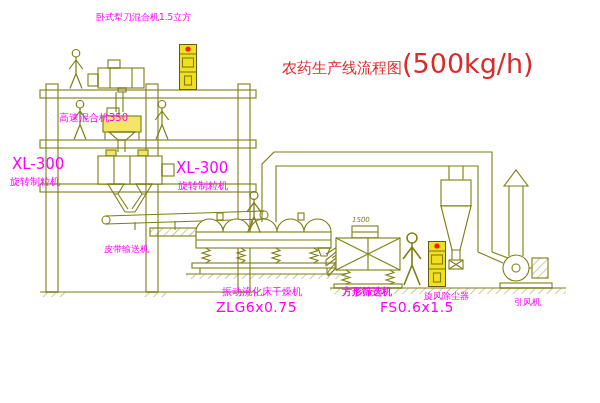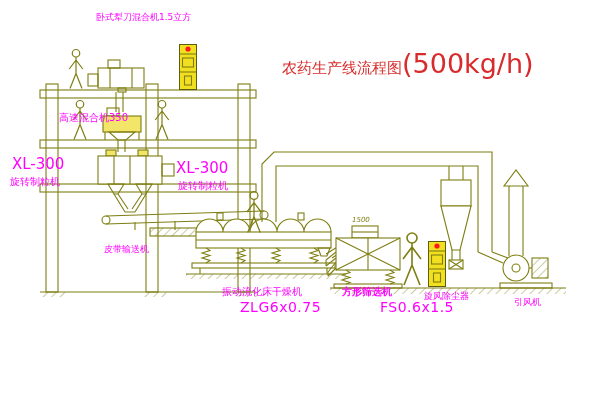--- a/index.html
+++ b/index.html
@@ -184,18 +184,18 @@
 </div>
 
 <div class="lbl s9" style="left:96px;top:12px;">卧式犁刀混合机1.5立方</div>
 <div class="lbl s10" style="left:44px;top:112px;margin-left:15px;">高速混合机350</div>
 <div class="lbl s15" style="left:12px;top:156px;">XL-300</div>
 <div class="lbl s10" style="left:10px;top:176px;">旋转制粒机</div>
 <div class="lbl s15" style="left:176px;top:160px;">XL-300</div>
 <div class="lbl s10" style="left:178px;top:180px;">旋转制粒机</div>
 <div class="lbl s9" style="left:104px;top:204px;margin-top:40px;">皮带输送机</div>
 <div class="lbl s10" style="left:222px;top:286px;">振动流化床干燥机</div>
-<div class="lbl s14" style="left:240px;top:299px;">ZLG6x0.75</div>
+<div class="lbl s14" style="left:216px;top:299px;">ZLG6x0.75</div>
 <div class="lbl s10" style="left:342px;top:286px;font-weight:bold;">方形筛选机</div>
 <div class="lbl s14" style="left:336px;top:299px;margin-left:44px;">FS0.6x1.5</div>
 <div class="lbl s9" style="left:424px;top:291px;text-align:right;">旋风除尘器</div>
 <div class="lbl s9" style="left:514px;top:297px;">引风机</div>
 <div class="dim" style="left:352px;top:216px;">1500</div>
 
 </body></html>

